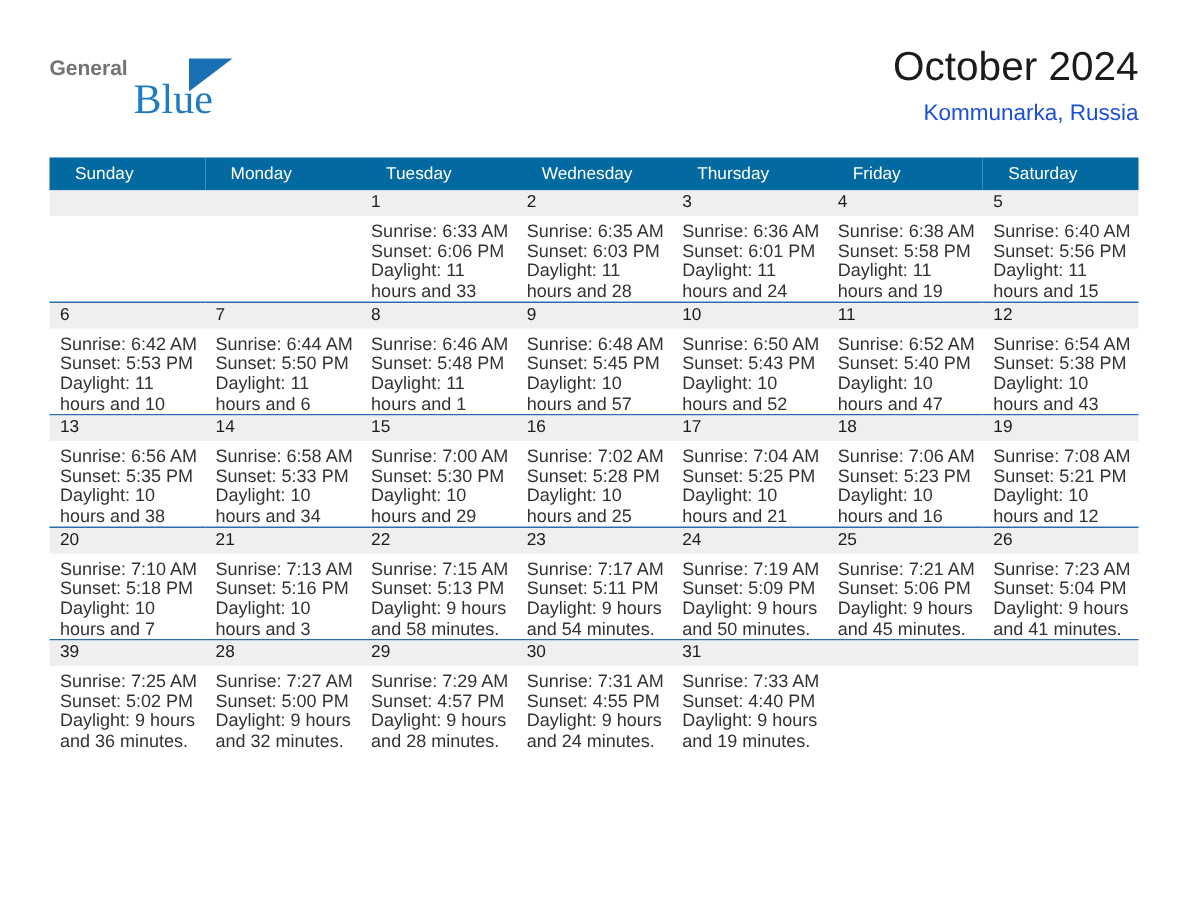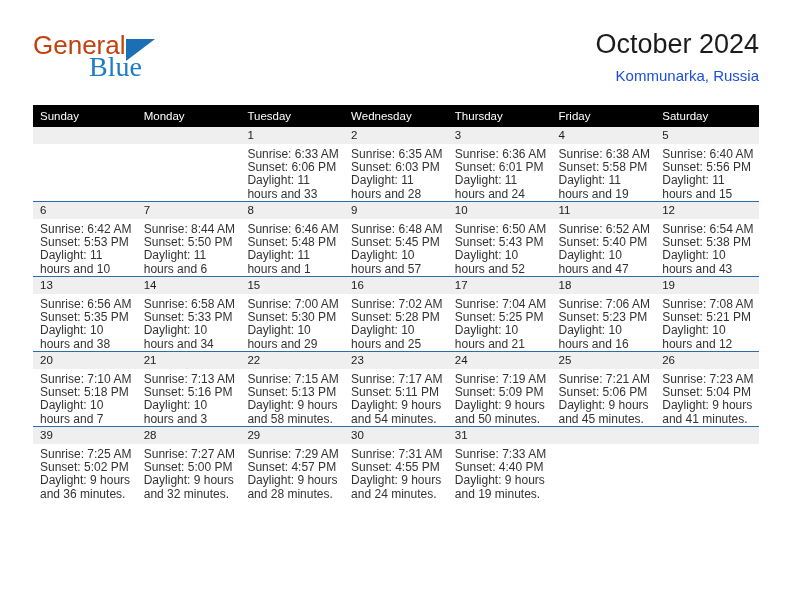--- a/index.html
+++ b/index.html
@@ -33,25 +33,26 @@
     position: absolute;
     left: 0;
     top: 4px;
     width: 120px;
     height: 58px;
   }
   .brand-general {
     position: absolute;
     left: 0;
     top: 0;
-    font-size: 26px;
+    font-size: 14px;
     letter-spacing: 0px;
-    color: #c2410c;
+    color: #737373;
     font-family: "Liberation Sans", sans-serif;
     line-height: 26px;
+    font-weight: bold;
   }
   .brand-blue {
     position: absolute;
     left: 56px;
     top: 22px;
     font-size: 28px;
     color: #1f7cc4;
     font-family: Liberation Serif, serif;
     line-height: 26px;
   }
@@ -92,26 +93,26 @@
     left: 33px;
     top: 105px;
     width: 726px;
   }
   .cal-table {
     width: 726px;
     border-collapse: collapse;
     table-layout: fixed;
   }
   .cal-table th {
-    background: #000000;
+    background: #0369a1;
     color: #ffffff;
     font-size: 11.5px;
     font-weight: normal;
     text-align: left;
-    padding: 5px 0 5px 7px;
+    padding: 5px 0 5px 17px;
     height: 11px;
     border: none;
   }
   .cal-table td {
     vertical-align: top;
     padding: 0;
     border: none;
     border-top: 1.5px solid #2b6cad;
     background: #ffffff;
     height: 74px;
@@ -253,21 +254,21 @@
                   <div>Sunrise: 6:42 AM</div>
                   <div>Sunset: 5:53 PM</div>
                   <div class="daylight-line">Daylight: 11 hours and 10 minutes.</div>
                 </div>
               </div>
             </td>
             <td class="day-cell">
               <div class="cell-inner">
                 <div class="daynum-band">7</div>
                 <div class="cell-body">
-                  <div>Sunrise: 8:44 AM</div>
+                  <div>Sunrise: 6:44 AM</div>
                   <div>Sunset: 5:50 PM</div>
                   <div class="daylight-line">Daylight: 11 hours and 6 minutes.</div>
                 </div>
               </div>
             </td>
             <td class="day-cell">
               <div class="cell-inner">
                 <div class="daynum-band">8</div>
                 <div class="cell-body">
                   <div>Sunrise: 6:46 AM</div>

